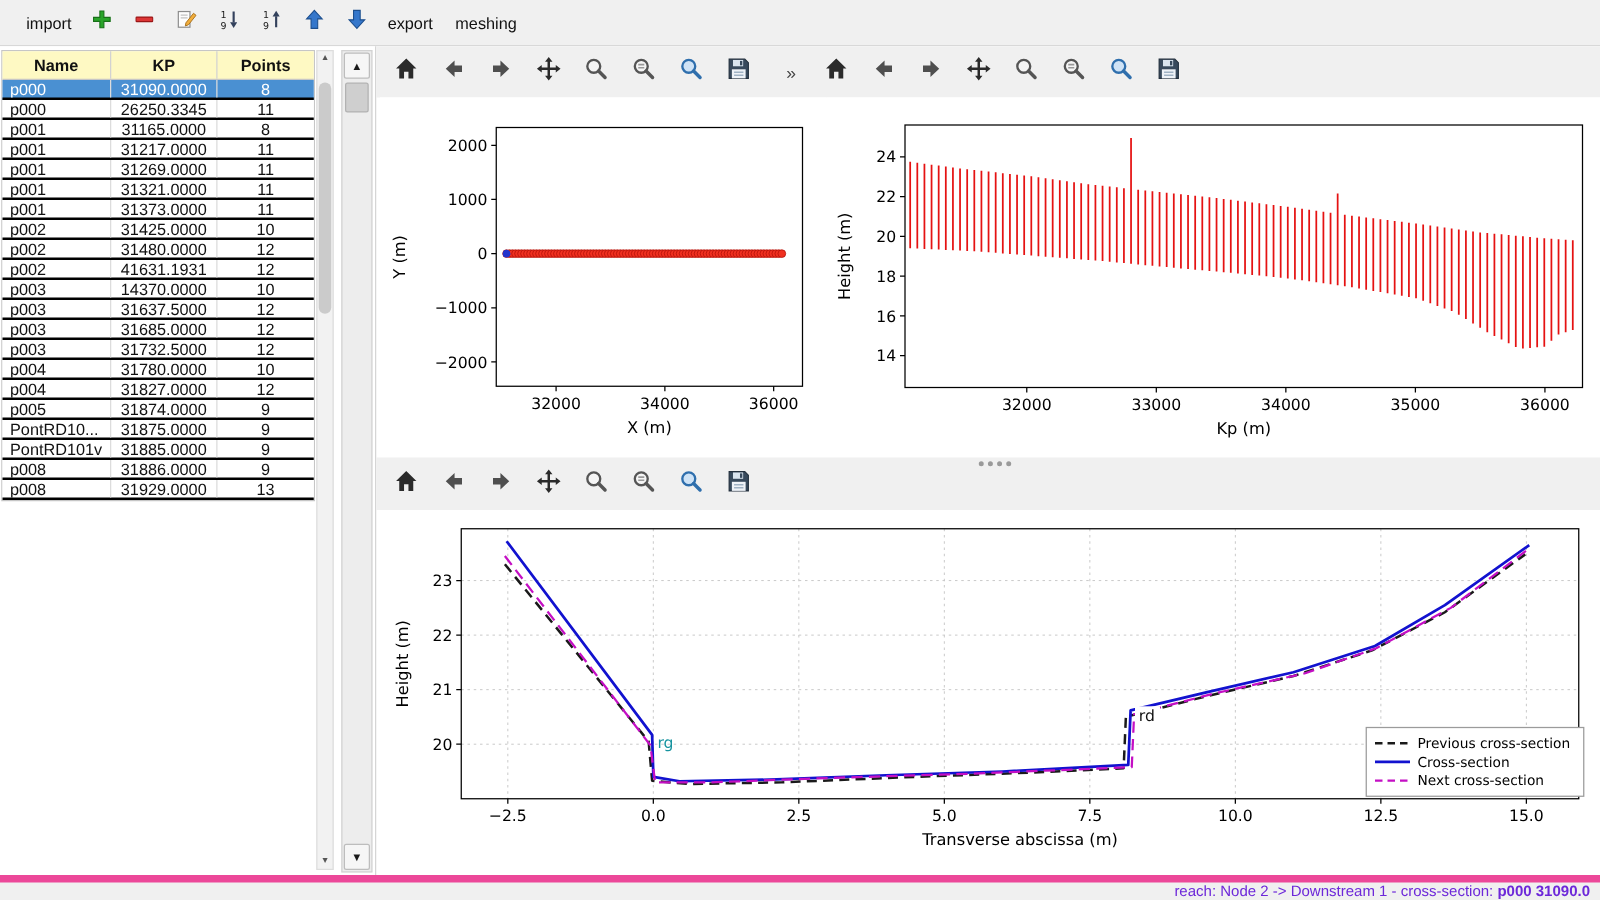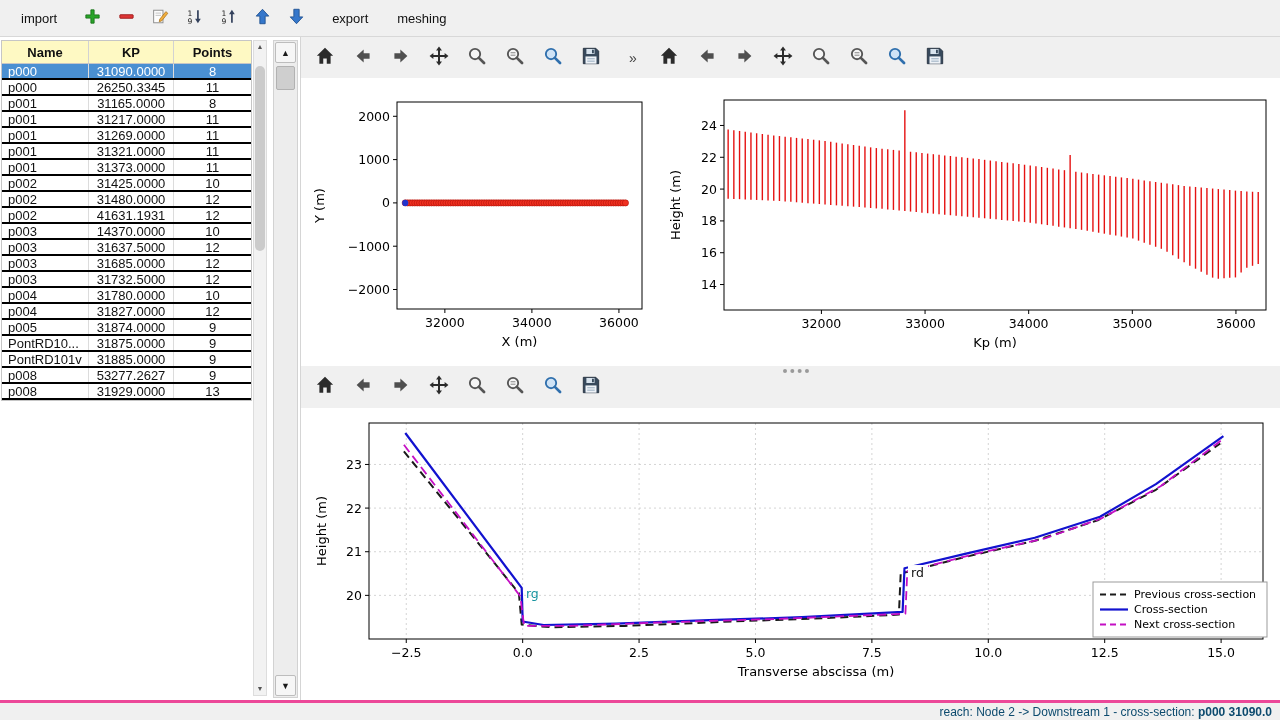--- a/index.html
+++ b/index.html
@@ -2,21 +2,21 @@
 <html><head>
 <meta charset="utf-8">
 <style>
   *{margin:0;padding:0;box-sizing:border-box}
   html,body{width:1280px;height:720px;overflow:hidden;background:#fff;
     font-family:"Liberation Sans","DejaVu Sans",sans-serif}
   body{position:relative}
 
   
   .top-toolbar{position:absolute;left:0;top:0;width:1280px;height:37px;background:#f0f0f0;
-    border-bottom:1px solid #d8d8d8;display:flex;align-items:center;gap:15px;padding:0 8px 0 14px}
+    border-bottom:1px solid #d8d8d8;display:flex;align-items:center;gap:4px;padding:0 8px 0 14px}
   .tt-label{font-size:13px;color:#111;padding:3px 7px;cursor:default}
   .tt-group{display:flex;gap:7px;align-items:center}
   .tt-btn{width:27px;height:27px;display:flex;align-items:center;justify-content:center;border-radius:3px}
   .tt-btn svg{width:19px;height:19px}
 
   
   .left-panel{position:absolute;left:0;top:37px;width:300px;height:663px;background:#fff}
   .tbl{position:absolute;left:1px;top:3px;width:251px;border:1px solid #c6c6c6;background:#fff}
   .tbl-header{display:grid;grid-template-columns:87px 85px 77px;height:23px;background:#fef9c3;
     border-bottom:1px solid #c6c6c6}
@@ -59,22 +59,22 @@
   #plot-profile{left:360px;top:41px}
   #plot-cross{left:3px;top:371px}
   svg text{font-family:"DejaVu Sans",sans-serif}
   svg .tick{font-size:12.5px}
   svg .axlabel{font-size:13px}
   svg .annot{font-size:12.5px}
   svg .legend-text{font-size:11px}
 
   
   .statusbar{position:absolute;left:0;top:700px;width:1280px;height:20px;background:#f0f0f0;
-    border-top:3px solid #ec4899;display:flex;align-items:center;justify-content:flex-end;
-    padding-right:8px;font-size:12px;color:#0c4a6e;white-space:pre}
+    border-top:6px solid #ec4899;display:flex;align-items:center;justify-content:flex-end;
+    padding-right:8px;font-size:12px;color:#6d28d9;white-space:pre}
   .statusbar .bold{font-weight:bold}
 </style>
 </head>
 <body>
 
 <div class="top-toolbar">
   <span class="tt-label">import</span>
   <div class="tt-group">
       <div class="tt-btn">
         <span><svg viewBox="0 0 20 20">
@@ -223,21 +223,21 @@
           <div class="td td1">31875.0000</div>
           <div class="td td2">9</div>
         </div>
         <div class="tbl-row">
           <div class="td td0">PontRD101v</div>
           <div class="td td1">31885.0000</div>
           <div class="td td2">9</div>
         </div>
         <div class="tbl-row">
           <div class="td td0">p008</div>
-          <div class="td td1">53277.2627</div>
+          <div class="td td1">31886.0000</div>
           <div class="td td2">9</div>
         </div>
         <div class="tbl-row">
           <div class="td td0">p008</div>
           <div class="td td1">31929.0000</div>
           <div class="td td2">13</div>
         </div>
       </div>
   </div>
 

